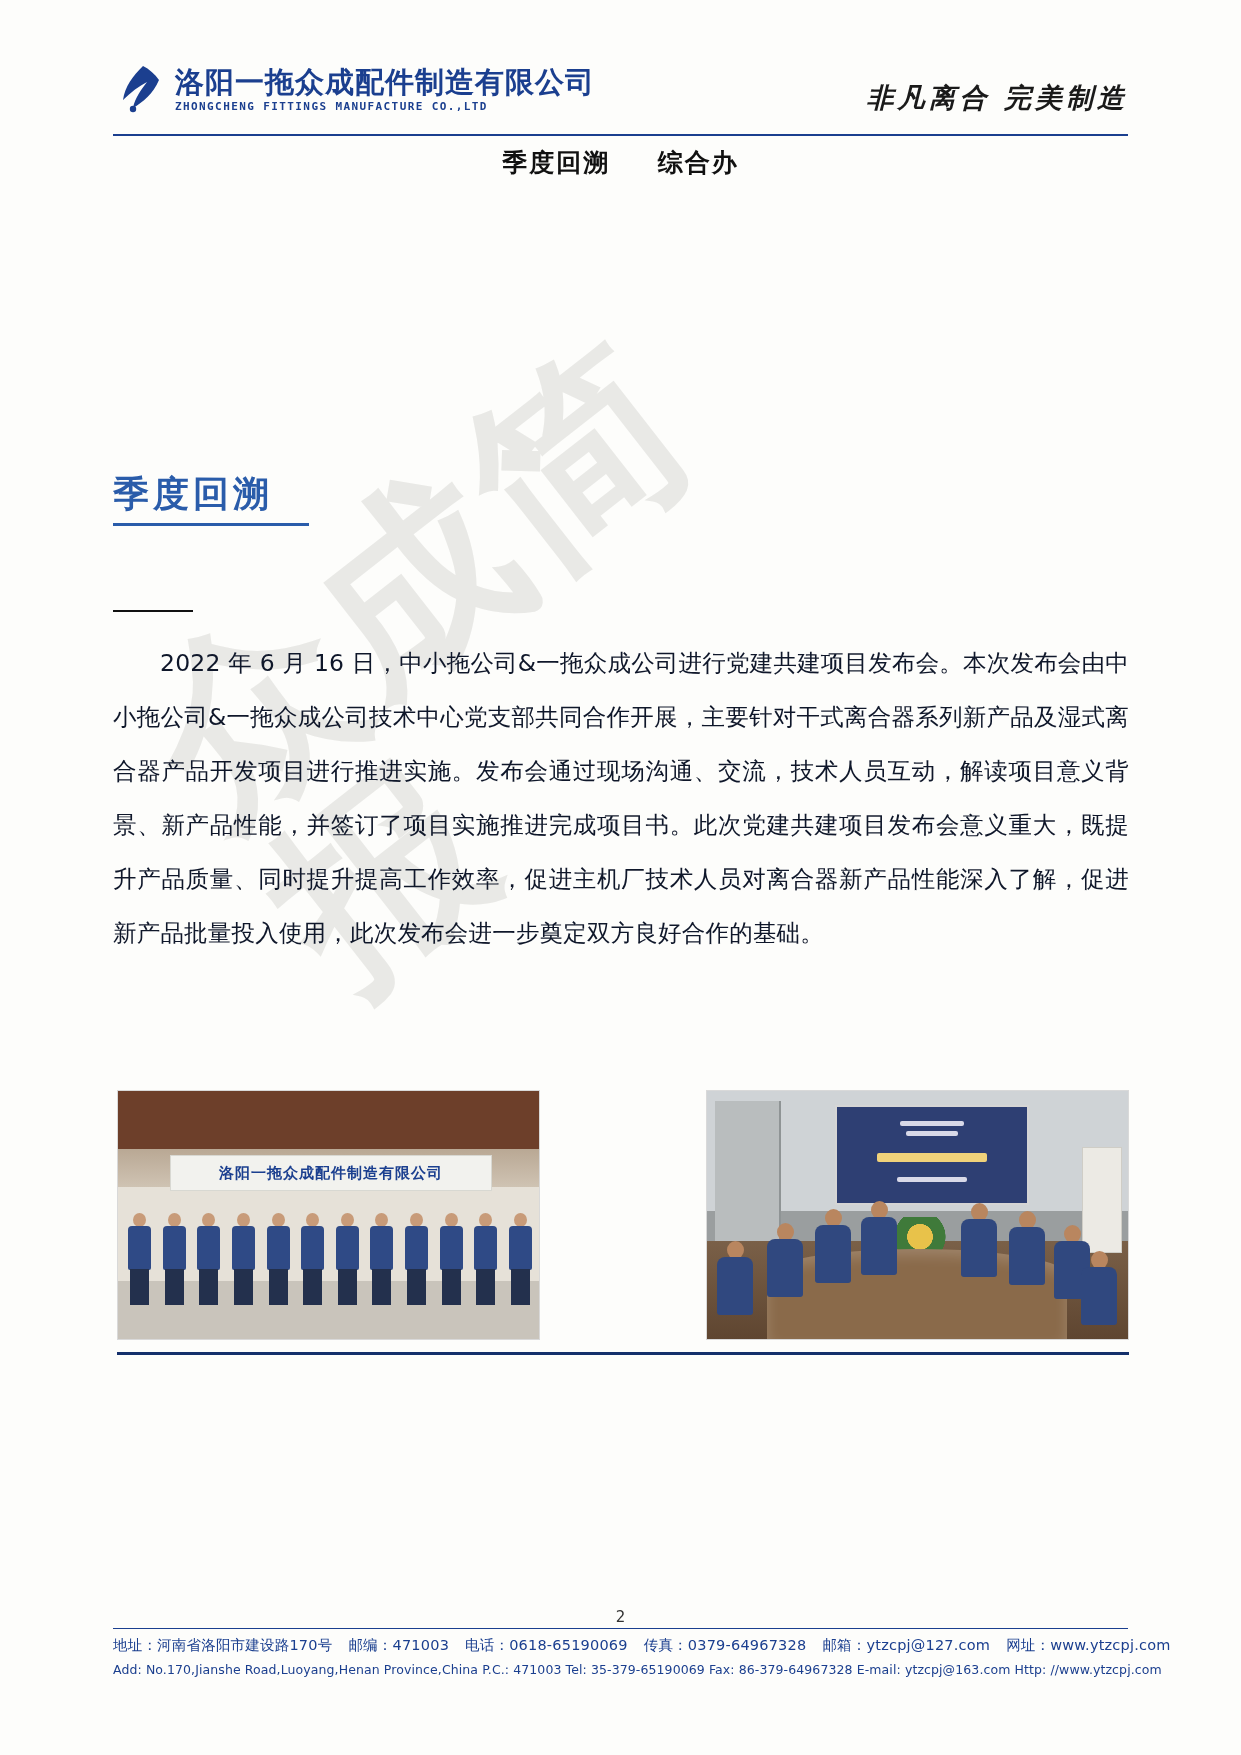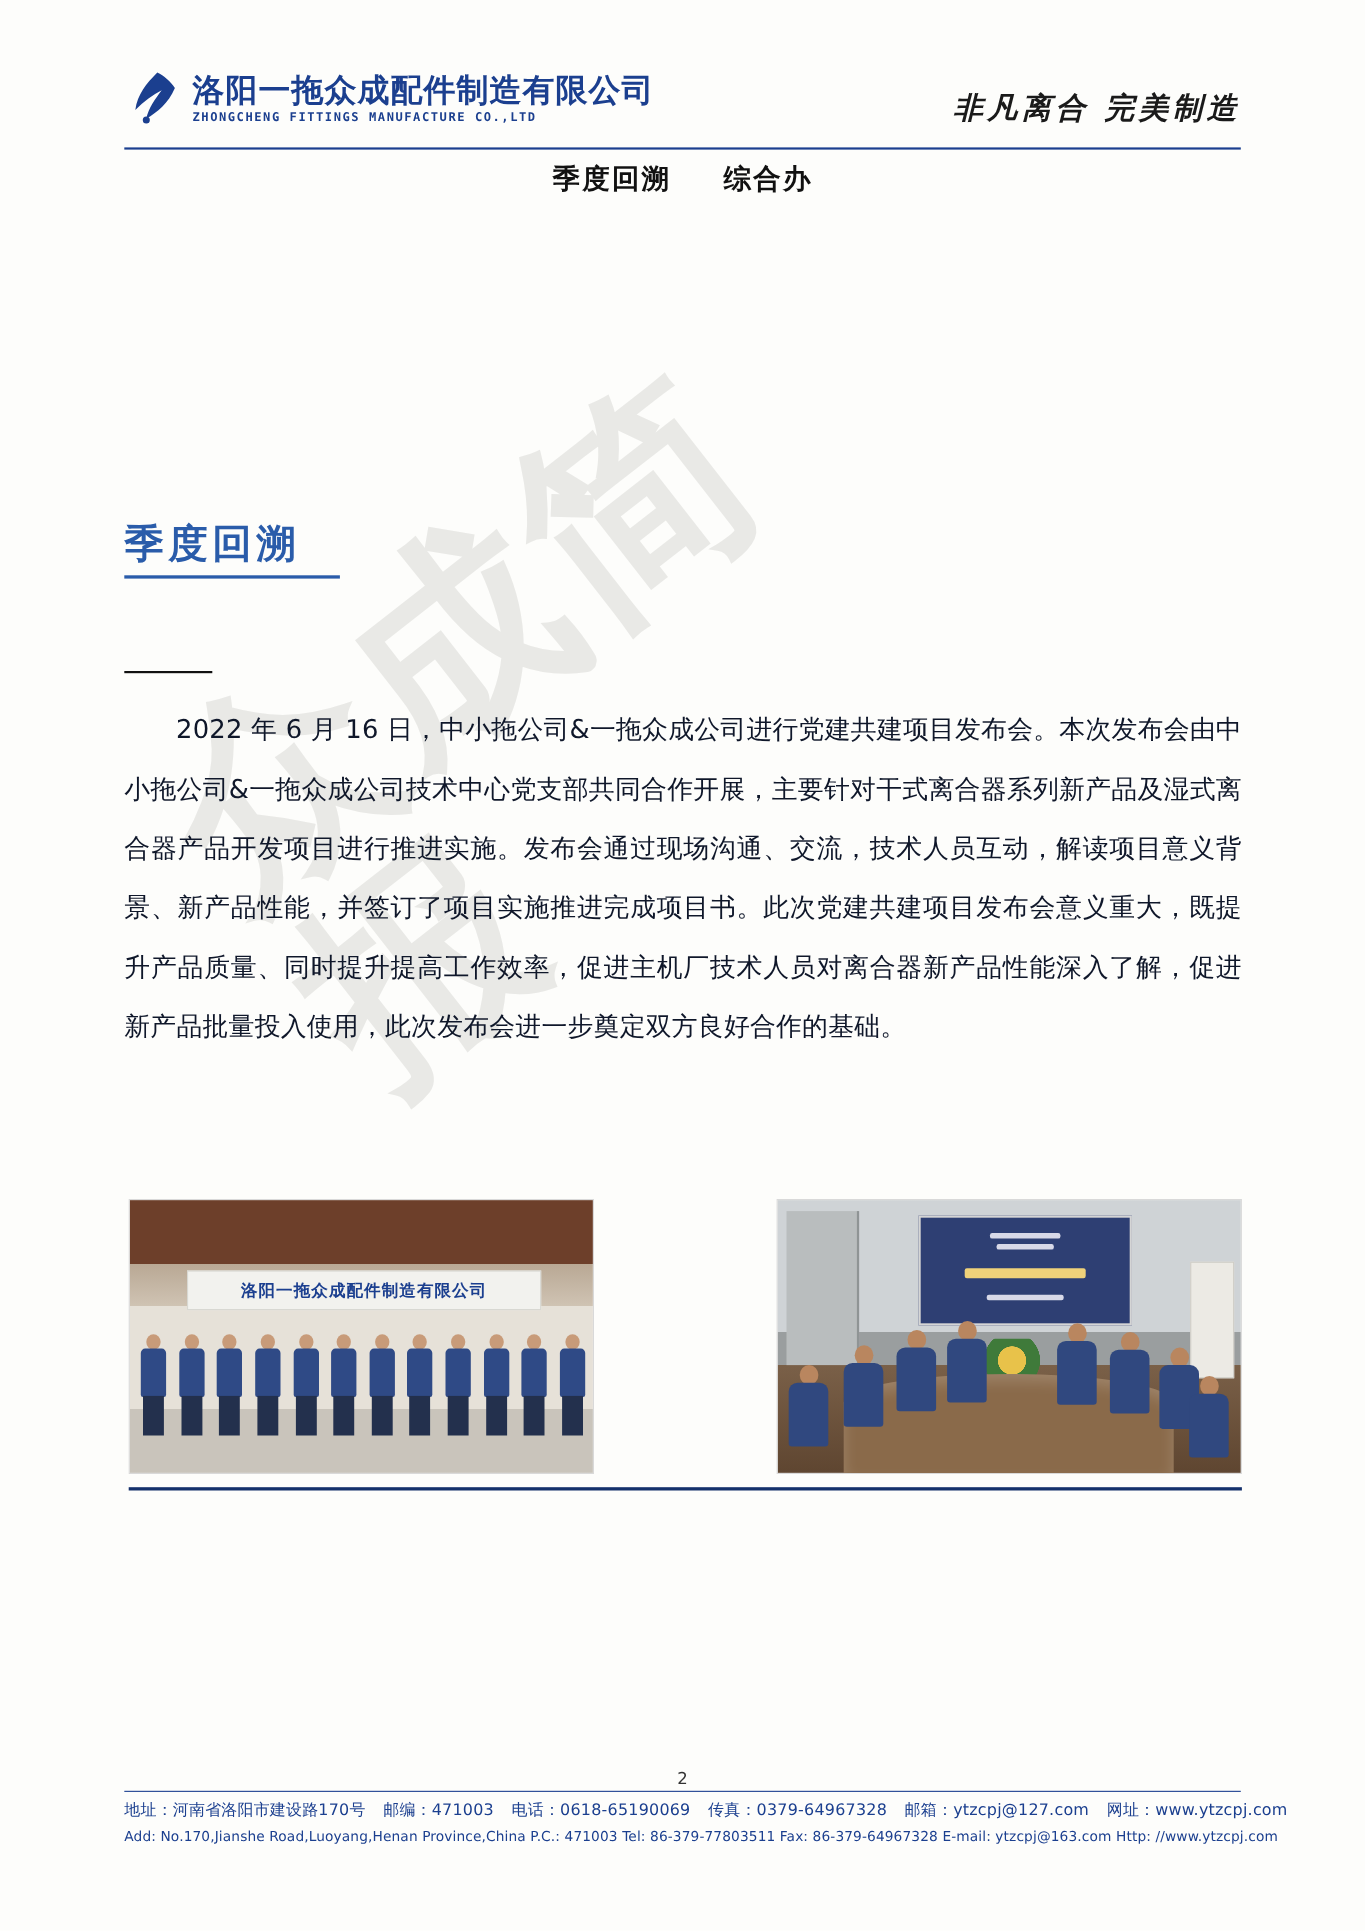--- a/index.html
+++ b/index.html
@@ -594,16 +594,16 @@
     </div>
   </div>
   <div class="photos-rule"></div>
 
   <div class="page-num">2</div>
   <div class="footer-rule"></div>
   <div class="footer">
     <div class="footer-cn">
       <span>地址：</span><span>河南省洛阳市建设路170号</span><span class="sp"></span><span>邮编：</span><span>471003</span><span class="sp"></span><span>电话：</span><span>0618-65190069</span><span class="sp"></span><span>传真：</span><span>0379-64967328</span><span class="sp"></span><span>邮箱：</span><span>ytzcpj@127.com</span><span class="sp"></span><span>网址：</span><span>www.ytzcpj.com</span>
     </div>
-    <div class="footer-en">Add: No.170,Jianshe Road,Luoyang,Henan Province,China   P.C.: 471003   Tel: 86-379-77803511   Fax: 86-379-64967328   E-mail: ytzcpj@163.com   Http: //www.ytzcpj.com</div>
+    <div class="footer-en">Add: No.170,Jianshe Road,Luoyang,Henan Province,China   P.C.: 471003   Tel: 35-379-65190069   Fax: 86-379-64967328   E-mail: ytzcpj@163.com   Http: //www.ytzcpj.com</div>
   </div>
 
 </div>
 
 </body></html>

